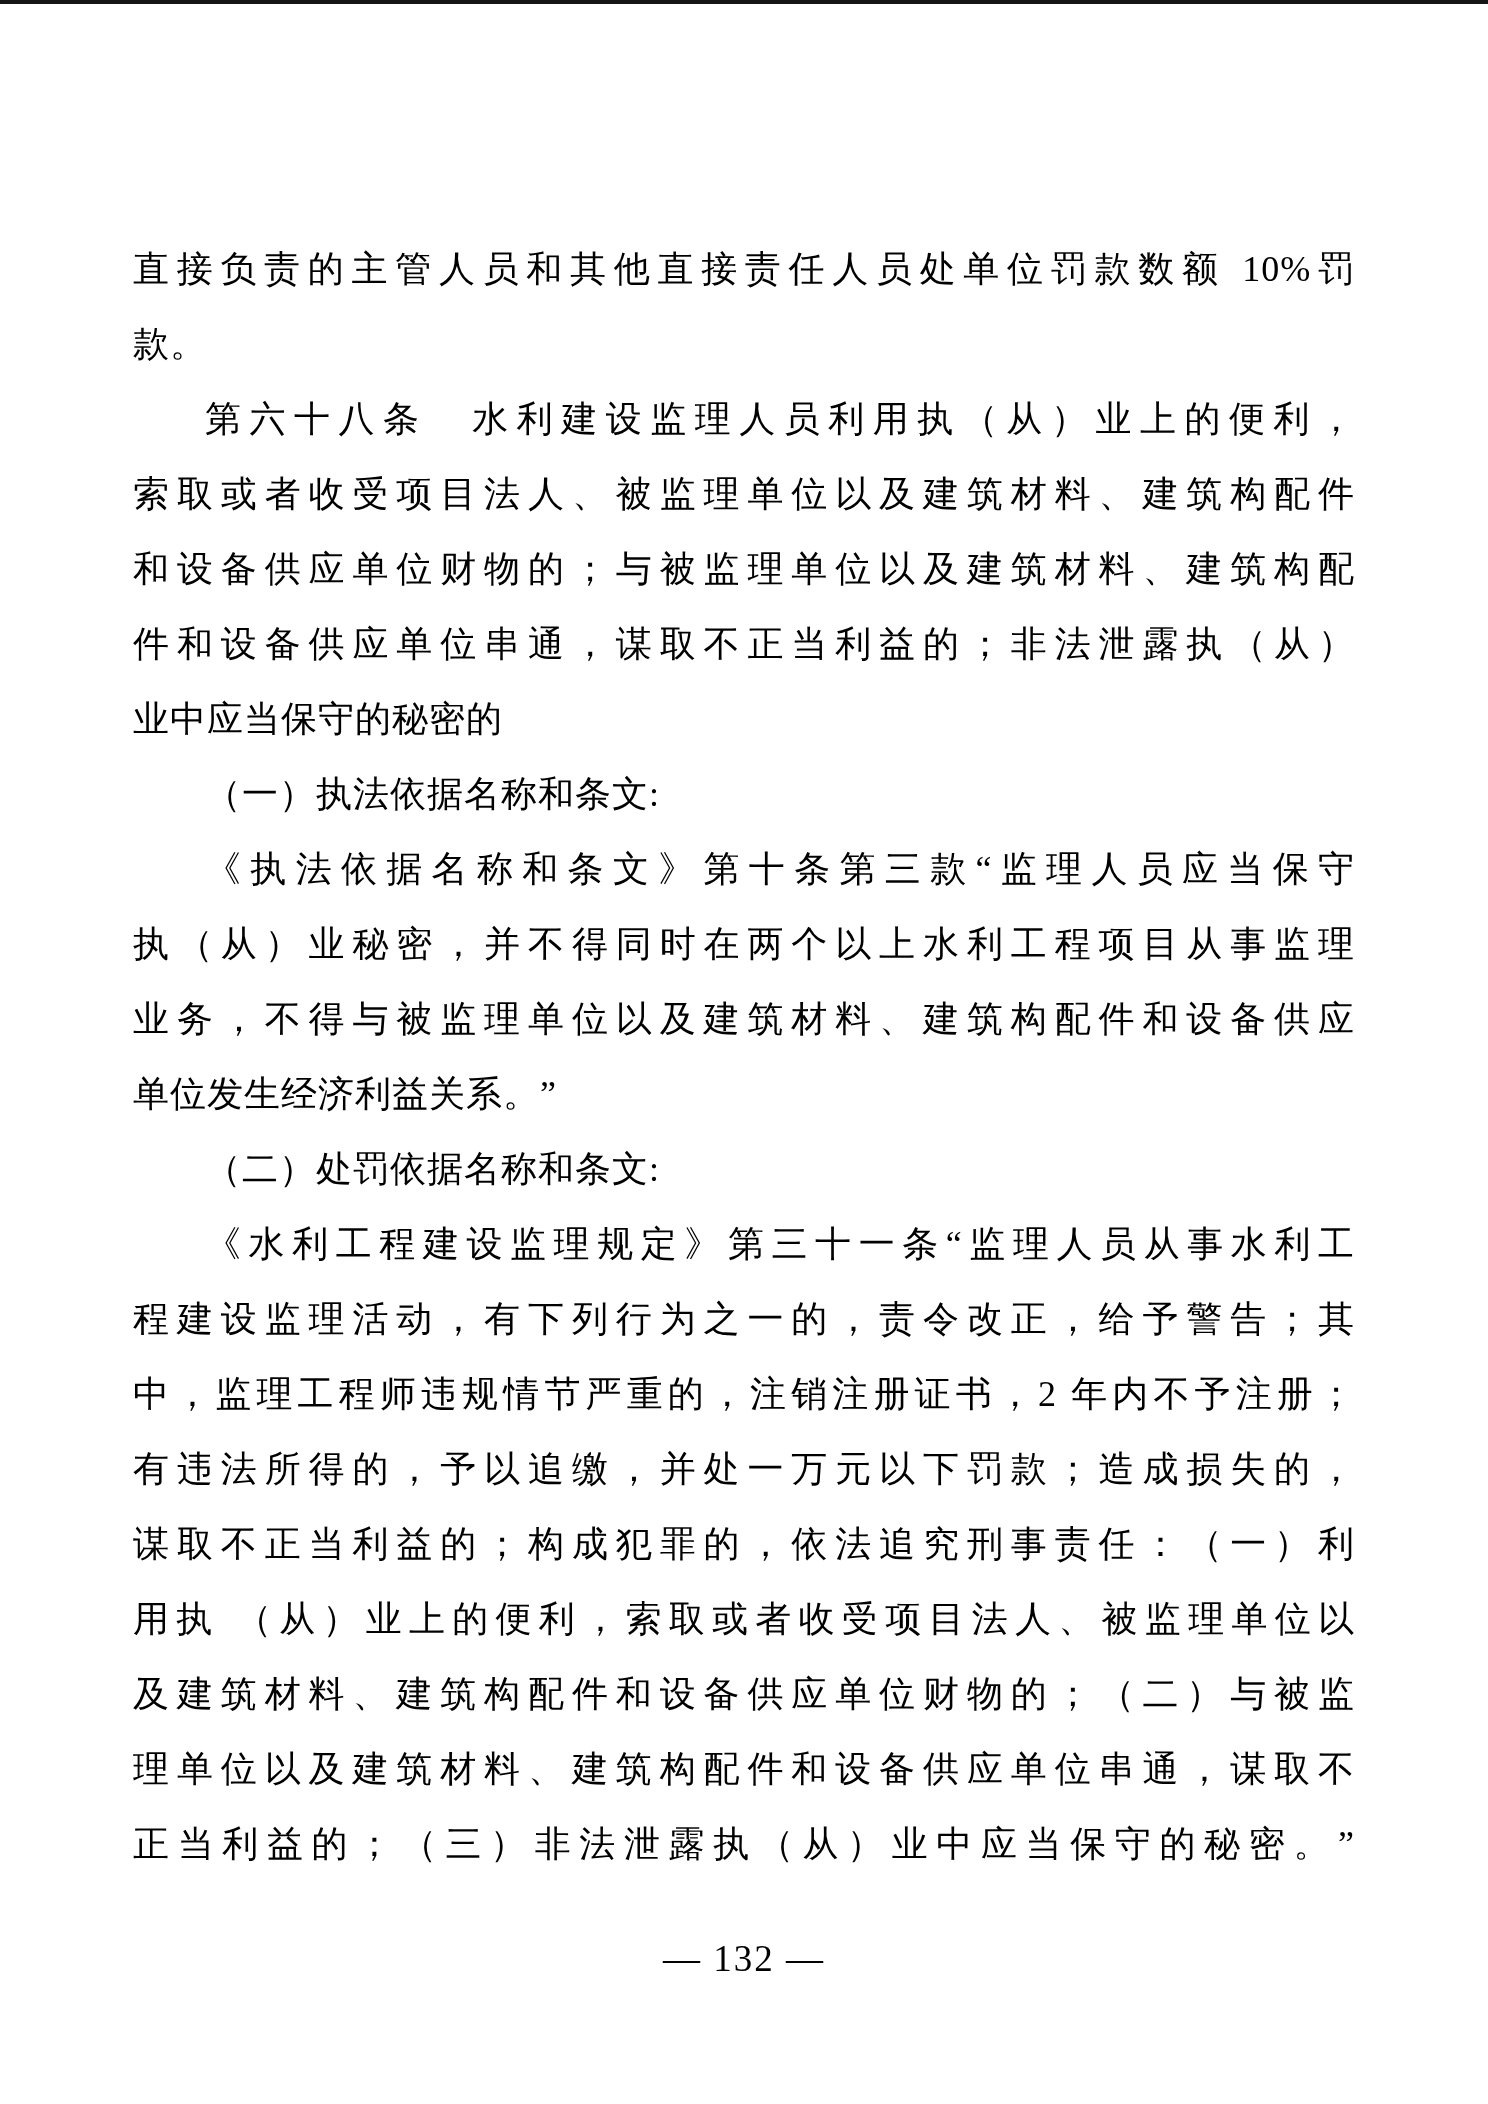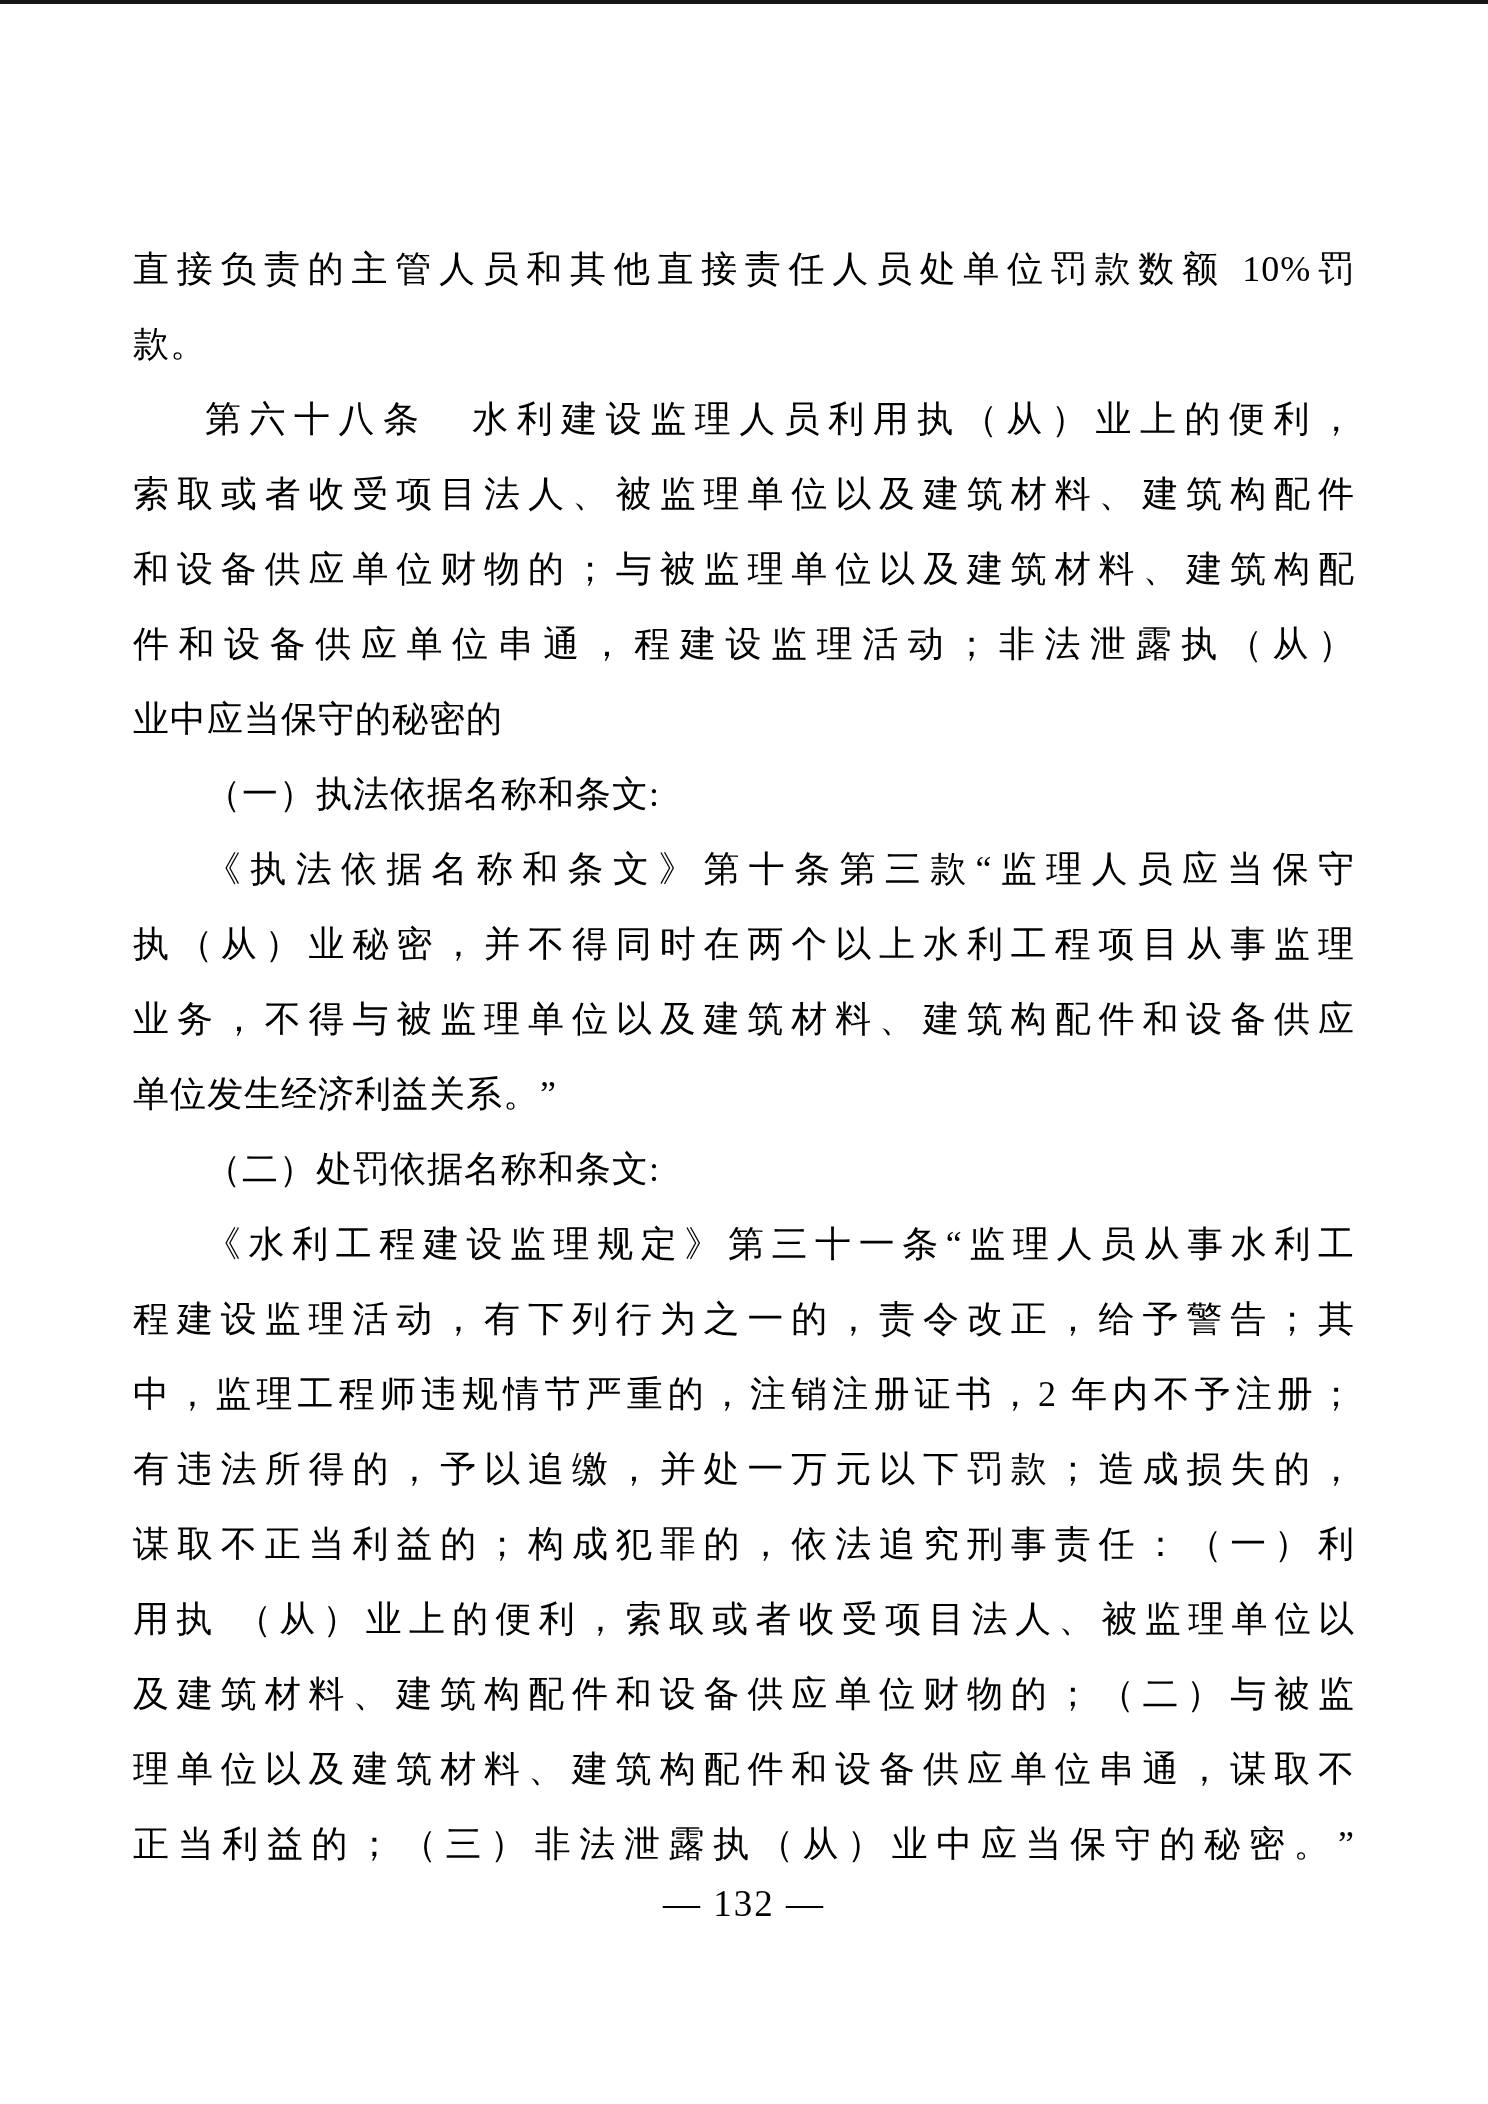--- a/index.html
+++ b/index.html
@@ -43,41 +43,41 @@
     text-align-last: justify;
   }
   .line.indent {
     text-indent: 2em;
   }
   .line b {
     font-weight: 400;
   }
   .footer {
     position: absolute;
-    top: 1880px;
+    top: 1935px;
     left: 0;
     width: 1488px;
     text-align: center;
     font-size: 37px;
     line-height: 48px;
     letter-spacing: 2px;
   }
 </style>
 </head>
 <body>
 
 <div class="top-bar"></div>
 
 <div class="page-content">
     <div class="line justify"><span>直接负责的主管人员和其他直接责任人员处单位罚款数额 10%罚</span></div>
     <div class="line"><span>款。</span></div>
     <div class="line indent justify"><b>第六十八条</b><span>　水利建设监理人员利用执（从）业上的便利，</span></div>
     <div class="line justify"><span>索取或者收受项目法人、被监理单位以及建筑材料、建筑构配件</span></div>
     <div class="line justify"><span>和设备供应单位财物的；与被监理单位以及建筑材料、建筑构配</span></div>
-    <div class="line justify"><span>件和设备供应单位串通，程建设监理活动；非法泄露执（从）</span></div>
+    <div class="line justify"><span>件和设备供应单位串通，谋取不正当利益的；非法泄露执（从）</span></div>
     <div class="line"><span>业中应当保守的秘密的</span></div>
     <div class="line indent"><b>（一）执法依据名称和条文:</b></div>
     <div class="line indent justify"><span>《执法依据名称和条文》第十条第三款“监理人员应当保守</span></div>
     <div class="line justify"><span>执（从）业秘密，并不得同时在两个以上水利工程项目从事监理</span></div>
     <div class="line justify"><span>业务，不得与被监理单位以及建筑材料、建筑构配件和设备供应</span></div>
     <div class="line"><span>单位发生经济利益关系。”</span></div>
     <div class="line indent"><b>（二）处罚依据名称和条文:</b></div>
     <div class="line indent justify"><span>《水利工程建设监理规定》第三十一条“监理人员从事水利工</span></div>
     <div class="line justify"><span>程建设监理活动，有下列行为之一的，责令改正，给予警告；其</span></div>
     <div class="line justify"><span>中，监理工程师违规情节严重的，注销注册证书，2 年内不予注册；</span></div>

